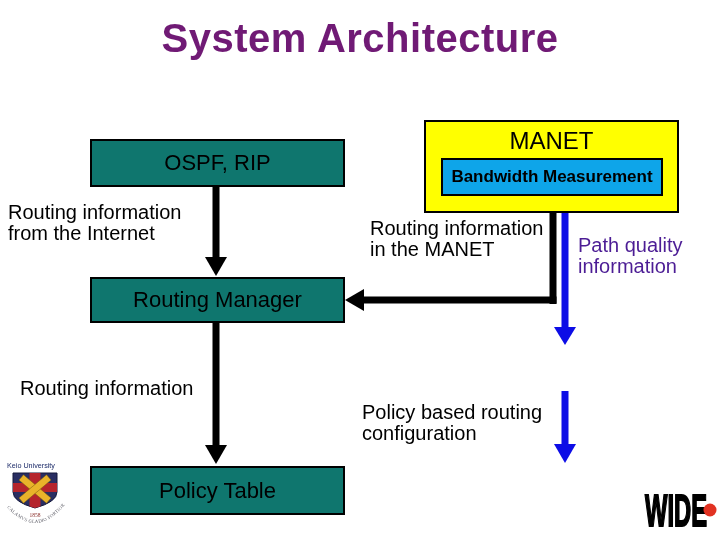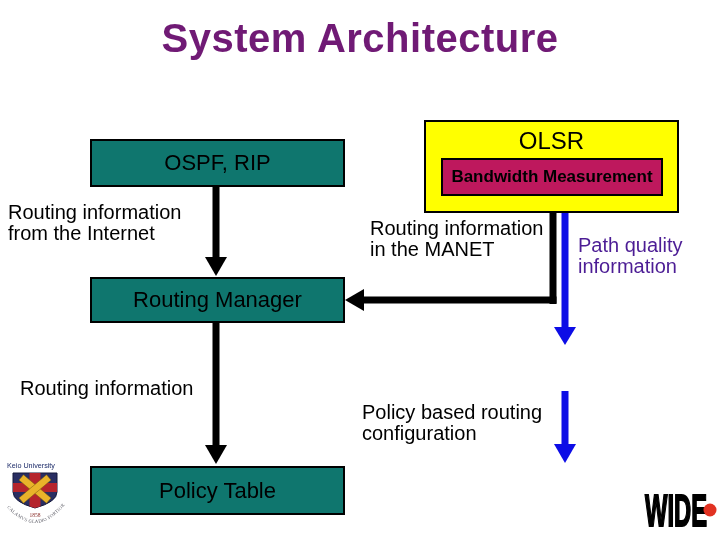--- a/index.html
+++ b/index.html
@@ -12,21 +12,21 @@
     font-size:40px; font-weight:bold; color:#701a75; letter-spacing:0.5px;
     z-index:3;
   }
   .box {
     position:absolute; box-sizing:border-box; border:2px solid #000;
     display:flex; align-items:center; justify-content:center;
     font-size:22px; color:#000; z-index:2; text-align:center;
   }
   .olive  { background:#0f766e; }
   .yellow { background:#FFFF00; }
-  .orange { background:#be185d; }
+  .orange { background:#0ea5e9; }
   #box-ospf { left:90px;  top:139px; width:255px; height:48px; }
   #box-olsr { left:424px; top:120px; width:255px; height:93px;
               align-items:flex-start; padding-top:5px; font-size:24px; }
   #box-bandwidth { left:441px; top:158px; width:222px; height:38px;
               font-size:17px; font-weight:bold; z-index:3; }
   #box-rm   { left:90px;  top:277px; width:255px; height:46px; }
   #box-pm   { left:426px; top:343px; width:251px; height:48px; }
   #box-rt   { left:90px;  top:466px; width:255px; height:49px; }
   #box-prt  { left:422px; top:465px; width:256px; height:48px; }
   .lbl {
@@ -71,21 +71,21 @@
       <rect x="561.5" y="391" width="7" height="54"></rect>
       <polygon points="554,444 576,444 565,463"></polygon>
     </g>
   </svg>
 
   <div class="box olive" id="box-ospf">
     <span>OSPF, RIP</span>
   </div>
 
   <div class="box yellow" id="box-olsr">
-    <span>OLSR</span>
+    <span>MANET</span>
   </div>
 
   <div class="box orange" id="box-bandwidth">
     <span>Bandwidth Measurement</span>
   </div>
 
   <div class="box olive" id="box-rm">
     <span>Routing Manager</span>
   </div>
 

